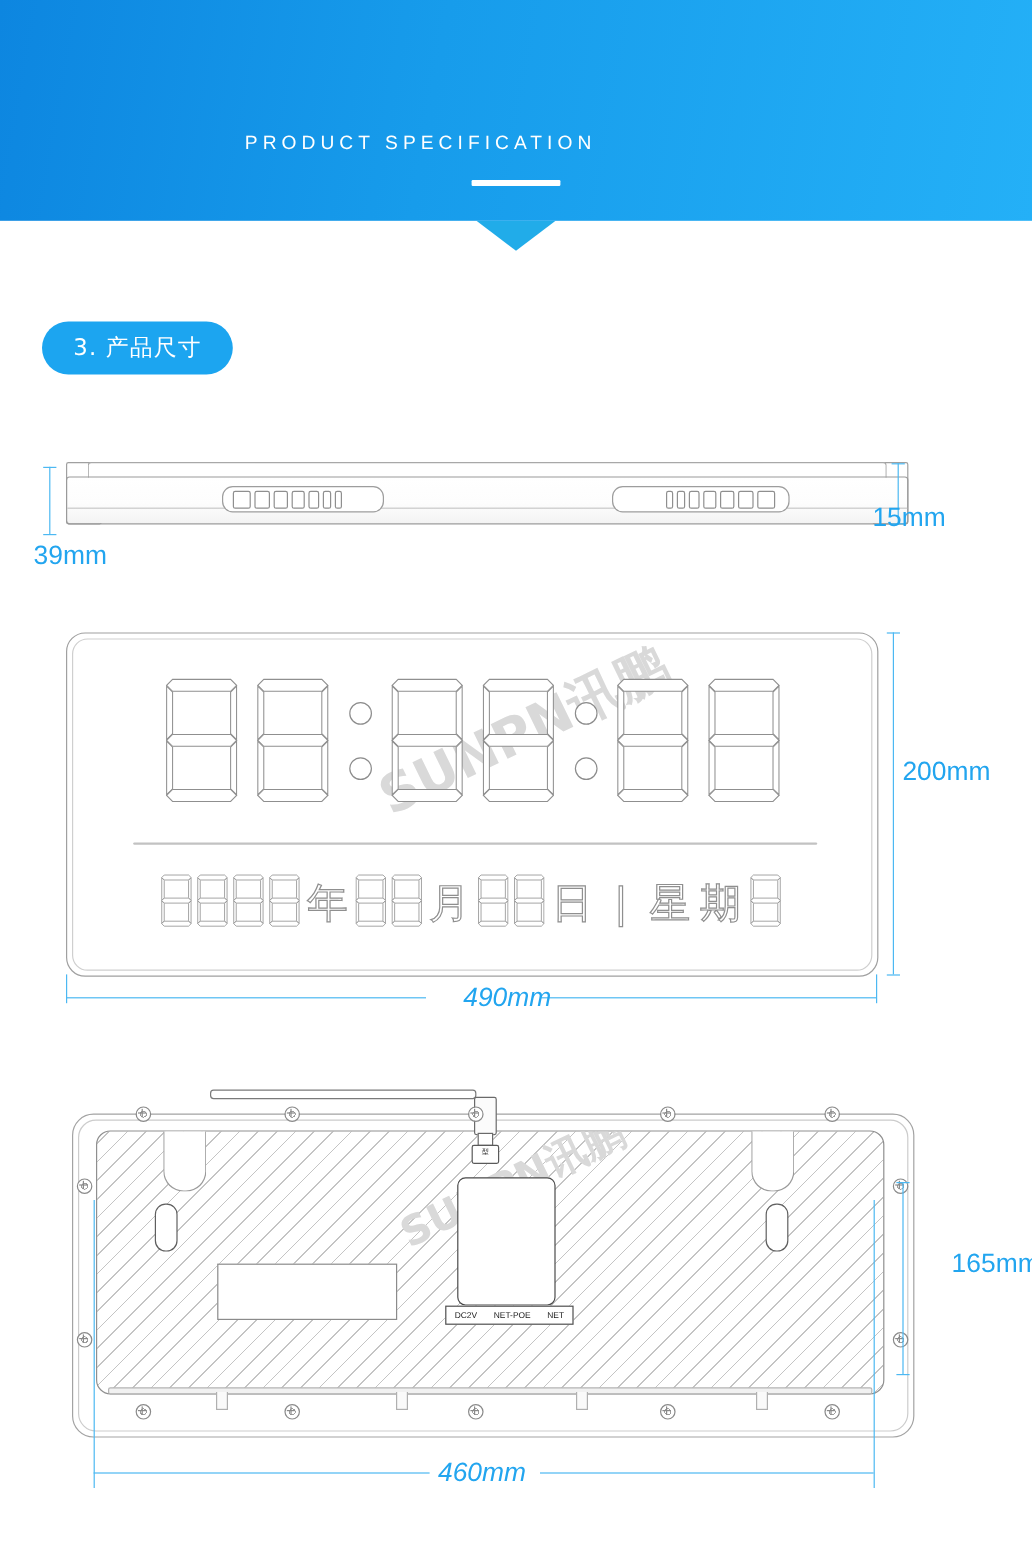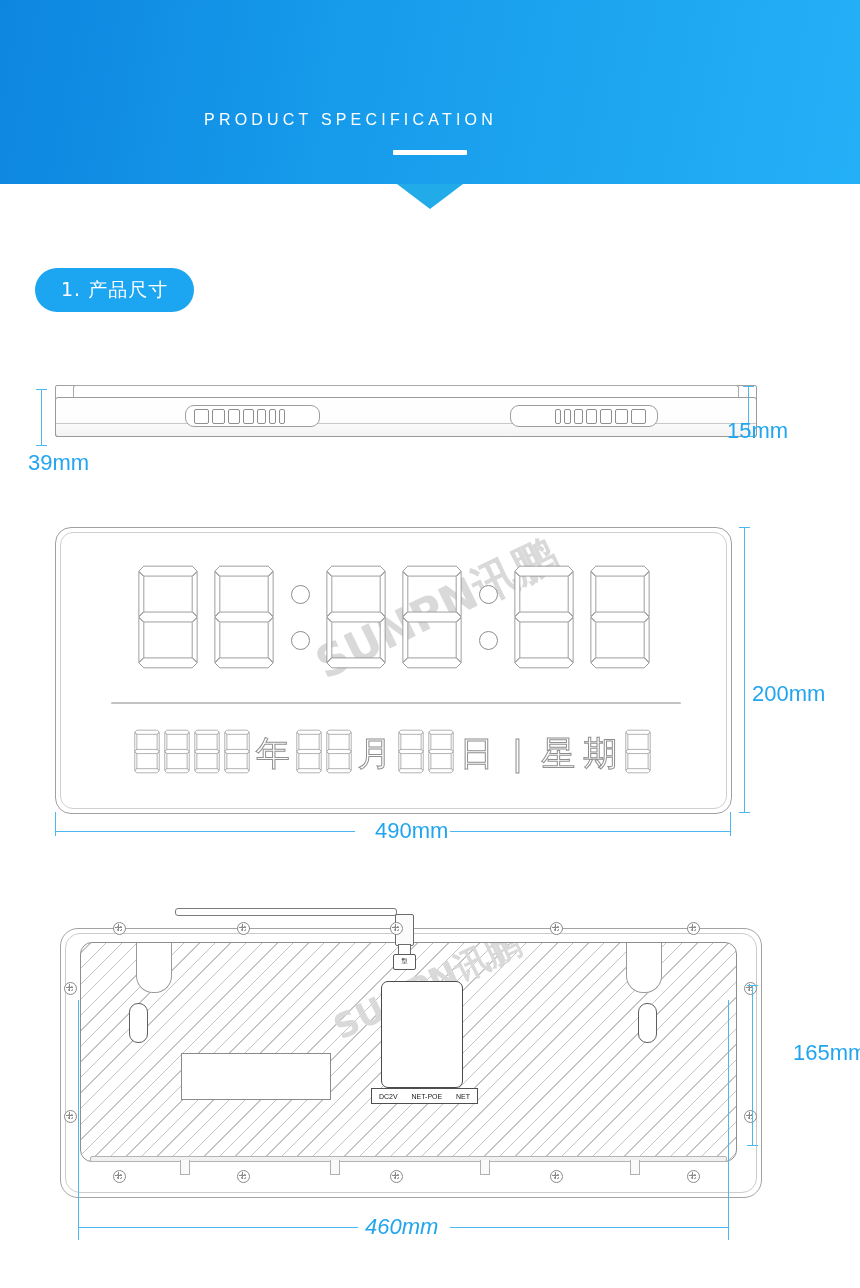--- a/index.html
+++ b/index.html
@@ -237,21 +237,21 @@
 </head>
 <body>
 
 <div class="header">
   <div class="header-sub">PRODUCT SPECIFICATION</div>
   <div class="header-rule"></div>
 </div>
 <div class="header-arrow"></div>
 
 <div class="pill">
-  <span>1. 产品尺寸</span>
+  <span>3. 产品尺寸</span>
 </div>
 
 <div class="sideview">
   <div class="side-capL"></div>
   <div class="side-capR"></div>
   <div class="side-top"></div>
   <div class="side-body">
     <div class="side-innerline"></div>
   </div>
   <div class="vent-group" style="left:130px;width:125px;padding-left:8px;">
@@ -441,27 +441,27 @@
           <polygon points="3,86 11,94 11,150 3,158" fill="#ffffff" stroke="#8f8f8f" stroke-width="2.6"></polygon>
           <polygon points="97,86 89,94 89,150 97,158" fill="#ffffff" stroke="#8f8f8f" stroke-width="2.6"></polygon>
           <polygon points="11,151 89,151 97,159 89,167 11,167 3,159" fill="#ffffff" stroke="#8f8f8f" stroke-width="2.6"></polygon>
         </svg></div>
     </div>
 </div>
 
 <div class="dimline v" style="left:744px;top:527px;height:285px;"></div>
 <div class="dimline h" style="left:739px;top:527px;width:11px;"></div>
 <div class="dimline h" style="left:739px;top:812px;width:11px;"></div>
-<div class="dim" style="left:752px;top:681px;">200mm</div>
+<div class="dim" style="left:752px;top:630px;">200mm</div>
 
 <div class="dimline h" style="left:55px;top:831px;width:300px;"></div>
 <div class="dimline h" style="left:450px;top:831px;width:280px;"></div>
 <div class="dimline v" style="left:55px;top:812px;height:24px;"></div>
 <div class="dimline v" style="left:730px;top:812px;height:24px;"></div>
-<div class="dim" style="left:375px;top:818px;">490mm</div>
+<div class="dim" style="left:386px;top:818px;font-style:italic;">490mm</div>
 
 <div class="rearview">
   <div class="rear-shell"></div>
   <div class="rear-shell2"></div>
 
   <div class="rear-plate">
     <div class="watermark" style="left:245px;top:20px;font-size:34px;">SUNPN讯鹏</div>
 
     <div class="keyslot" style="left:55px;top:-1px;"></div>
     <div class="keyslot" style="left:545px;top:-1px;"></div>

